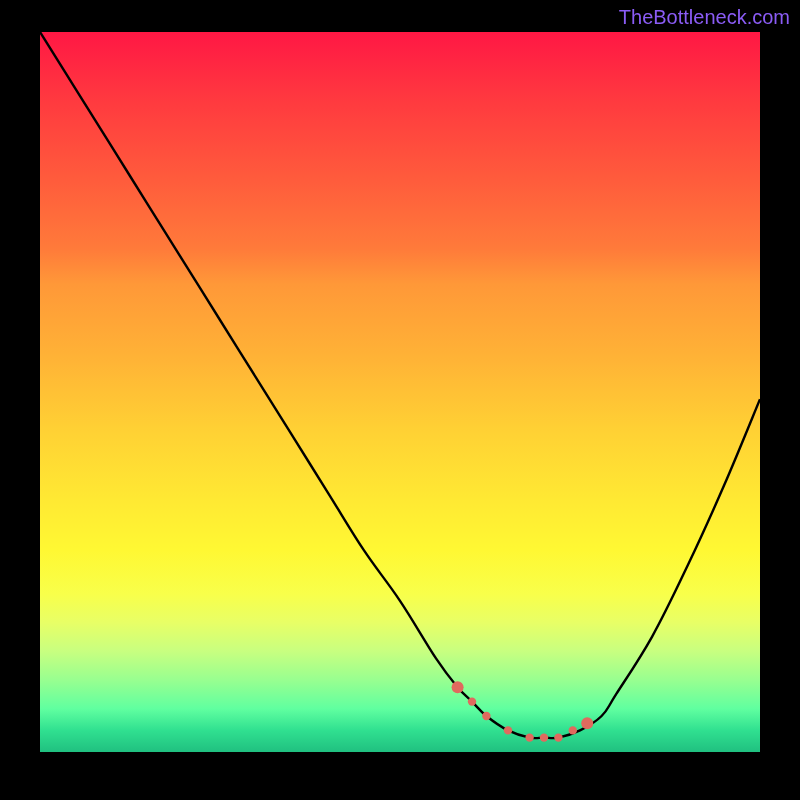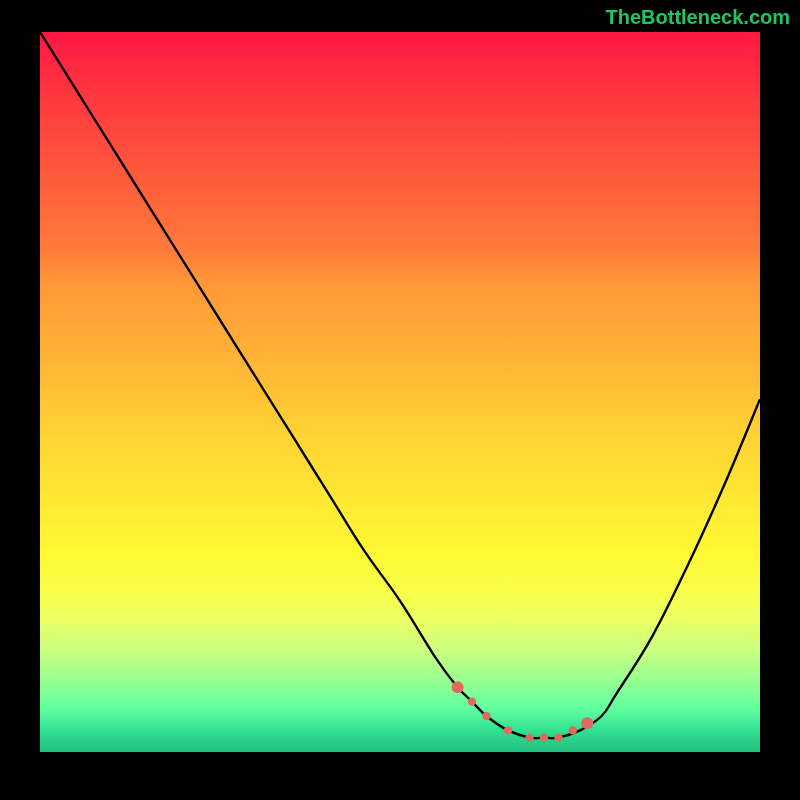--- a/index.html
+++ b/index.html
@@ -14,23 +14,23 @@
   .container {
     width: 800px;
     height: 800px;
     position: relative;
     background: #000;
   }
   .watermark {
     position: absolute;
     top: 6px;
     right: 10px;
-    color: #22c55e;
+    color: #8b5cf6;
     font-size: 20px;
-    font-weight: bold;
+    font-weight: normal;
     z-index: 10;
   }
   .plot-area {
     position: absolute;
     left: 40px;
     top: 32px;
     width: 720px;
     height: 720px;
   }
   .gradient-bg {

